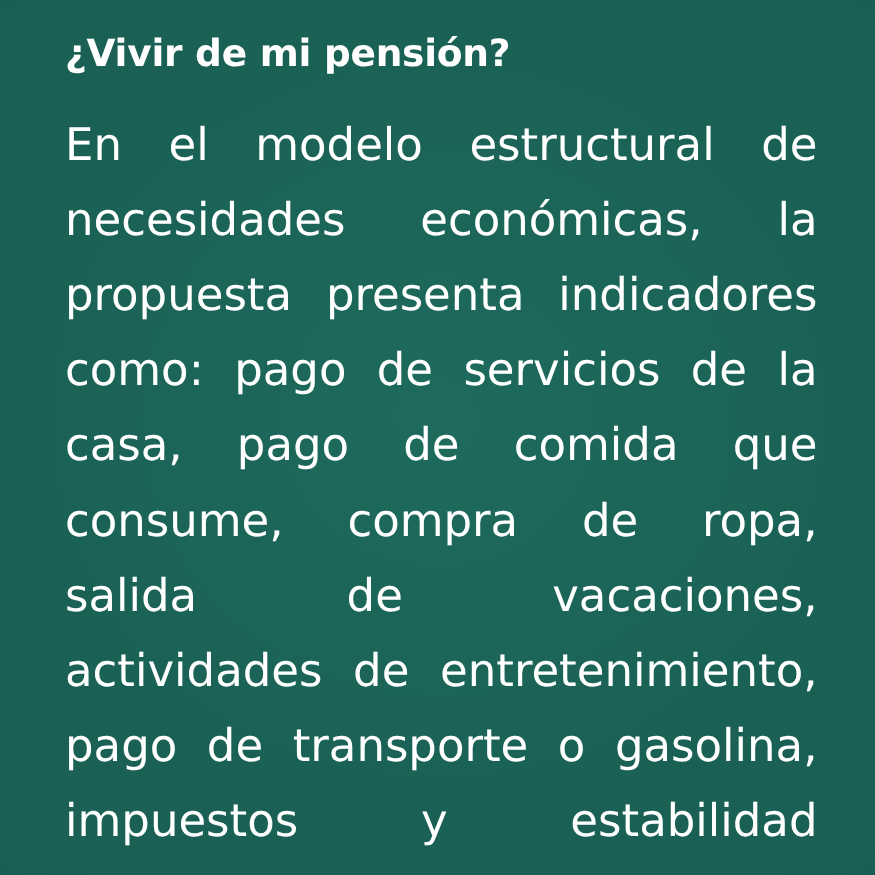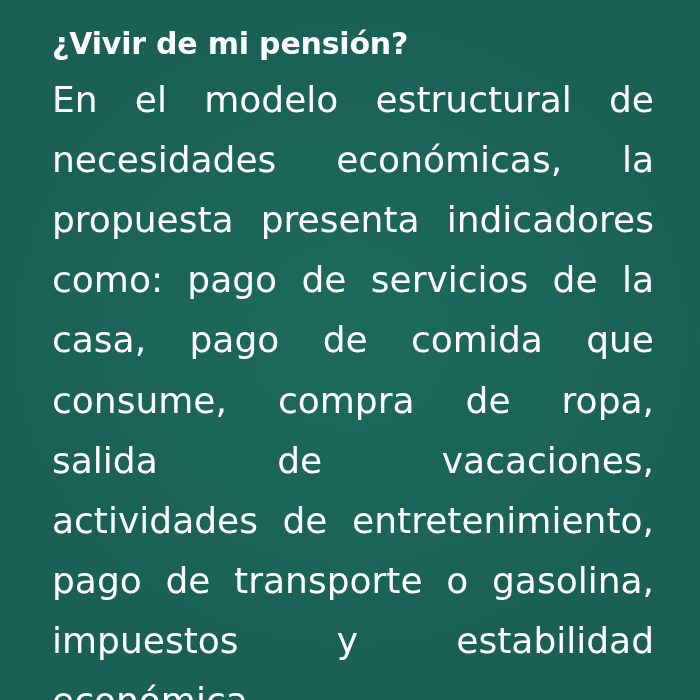--- a/index.html
+++ b/index.html
@@ -32,21 +32,21 @@
   .content {
     position: relative;
     z-index: 2;
   }
   .title {
     color: #ffffff;
     font-size: 30px;
     font-weight: bold;
     letter-spacing: -0.2px;
     line-height: 1.2;
-    margin: 0 0 8px 0;
+    margin: 0 0 25px 0;
     text-align: left;
   }
   .body-text {
     color: #ffffff;
     font-size: 36px;
     line-height: 1.67;
     text-align: justify;
     text-align-last: left;
     margin: 0;
     padding-right: 4px;

